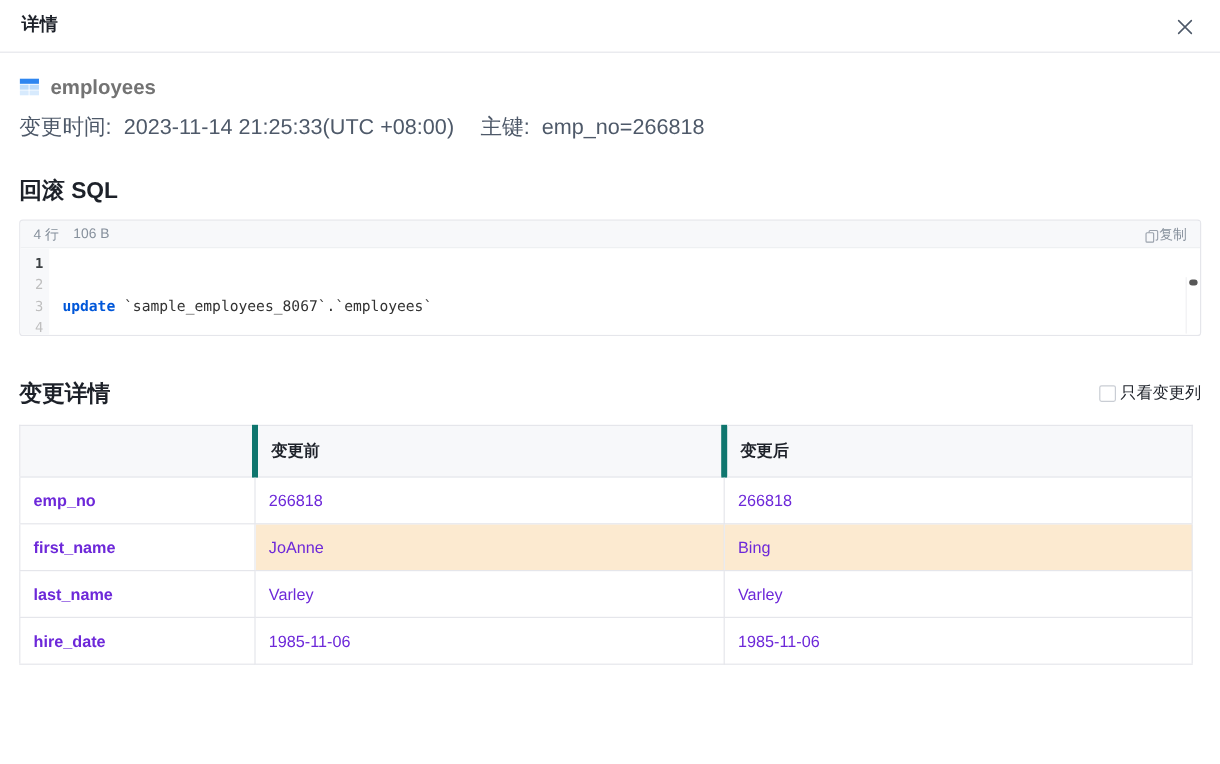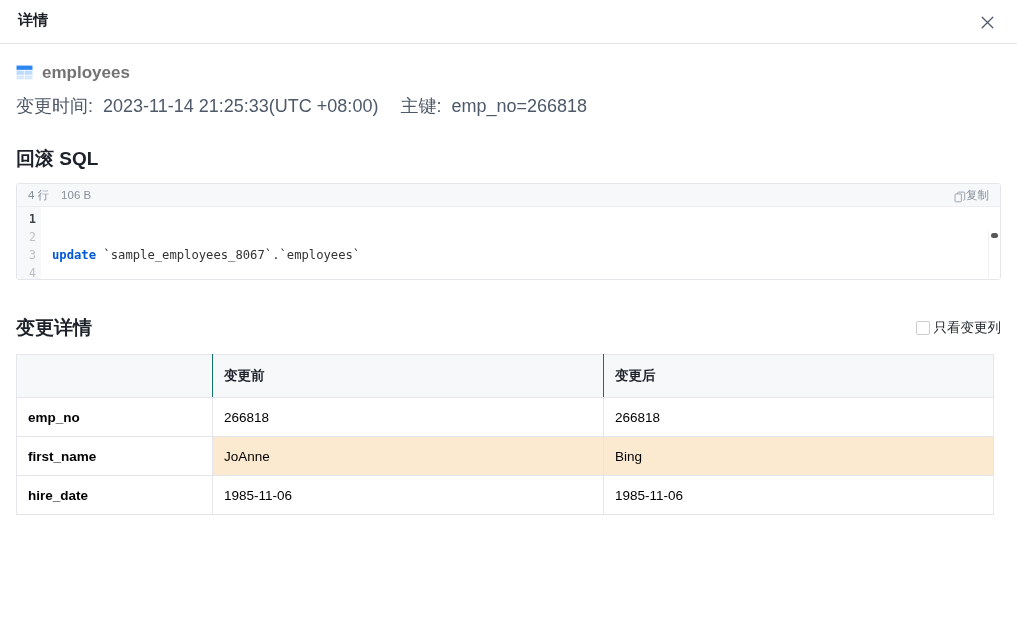--- a/index.html
+++ b/index.html
@@ -212,31 +212,31 @@
   }
   .diff-table col.c1 { width: 196px; }
   .diff-table col.c2 { width: 391px; }
   .diff-table col.c3 { width: 390px; }
   .diff-table th {
     background: #f7f8fa;
     text-align: left;
     font-weight: 700;
     color: #1d2129;
     padding: 12px 10px 12px 11px;
-    border-right: 1px solid #0f766e;
+    border-right: 5px solid #0f766e;
     border-bottom: 1px solid #e5e6eb;
     height: 38px;
     box-sizing: border-box;
   }
   .diff-table th:last-child { border-right: none; }
   .diff-table td {
     padding: 11px 10px 11px 11px;
     border-right: 1px solid #e5e6eb;
     border-bottom: 1px solid #e5e6eb;
-    color: #000000;
+    color: #6d28d9;
     height: 39px;
     box-sizing: border-box;
     vertical-align: middle;
     overflow: hidden;
     white-space: nowrap;
     text-overflow: ellipsis;
   }
   .diff-table td:last-child { border-right: none; }
   .diff-table td.field {
     font-weight: 700;
@@ -344,20 +344,25 @@
         <td class="field">emp_no</td>
         <td class="val">266818</td>
         <td class="val">266818</td>
       </tr>
       <tr class="changed">
         <td class="field">first_name</td>
         <td class="val">JoAnne</td>
         <td class="val">Bing</td>
       </tr>
       <tr>
+        <td class="field">last_name</td>
+        <td class="val">Varley</td>
+        <td class="val">Varley</td>
+      </tr>
+      <tr>
         <td class="field">hire_date</td>
         <td class="val">1985-11-06</td>
         <td class="val">1985-11-06</td>
       </tr>
     </tbody>
   </table>
 
 </div>
 
 </body></html>

